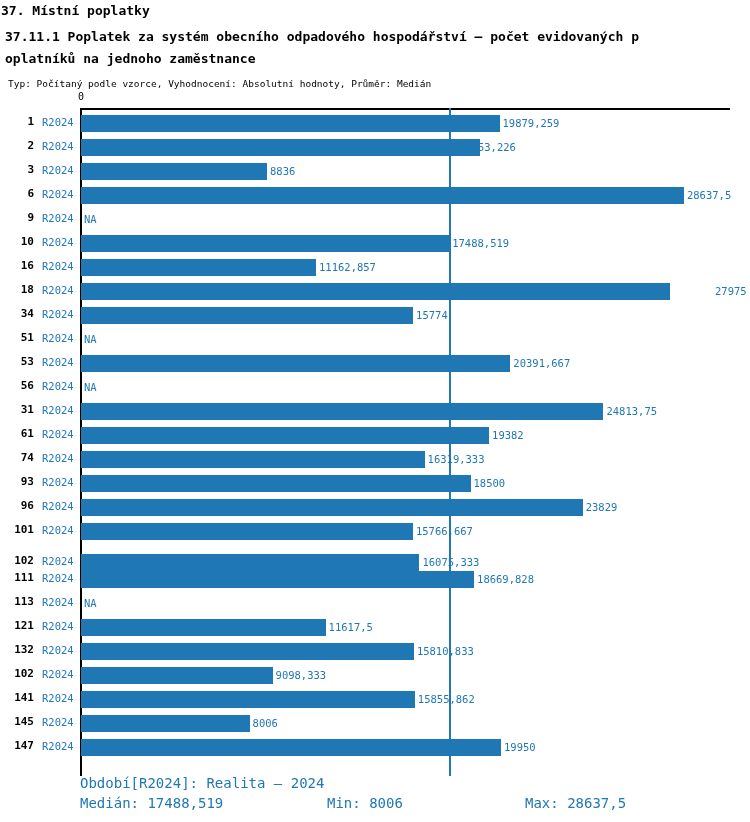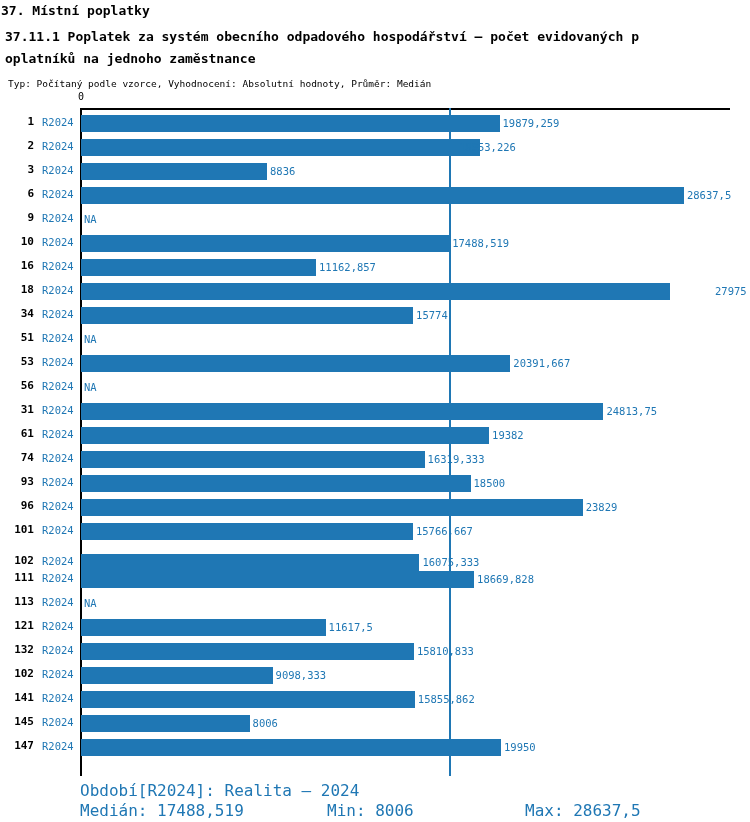--- a/index.html
+++ b/index.html
@@ -134,25 +134,24 @@
   
   #footer {
     position: absolute;
     left: 0;
     top: 776px;
     width: 750px;
     height: 46px;
   }
   .footer-line {
     position: absolute;
-    font-size: 16px;
+    font-size: 14px;
     color: #1f77b4;
     line-height: 14px;
     white-space: nowrap;
-    margin-top: 8px;
   }
   .foot-period { left: 80px; top: 0px; }
   .foot-median { left: 80px; top: 20px; }
   .foot-min    { left: 327px; top: 20px; }
   .foot-max    { left: 525px; top: 20px; }
 </style>
 </head>
 <body>
 
 <div class="title-block">

